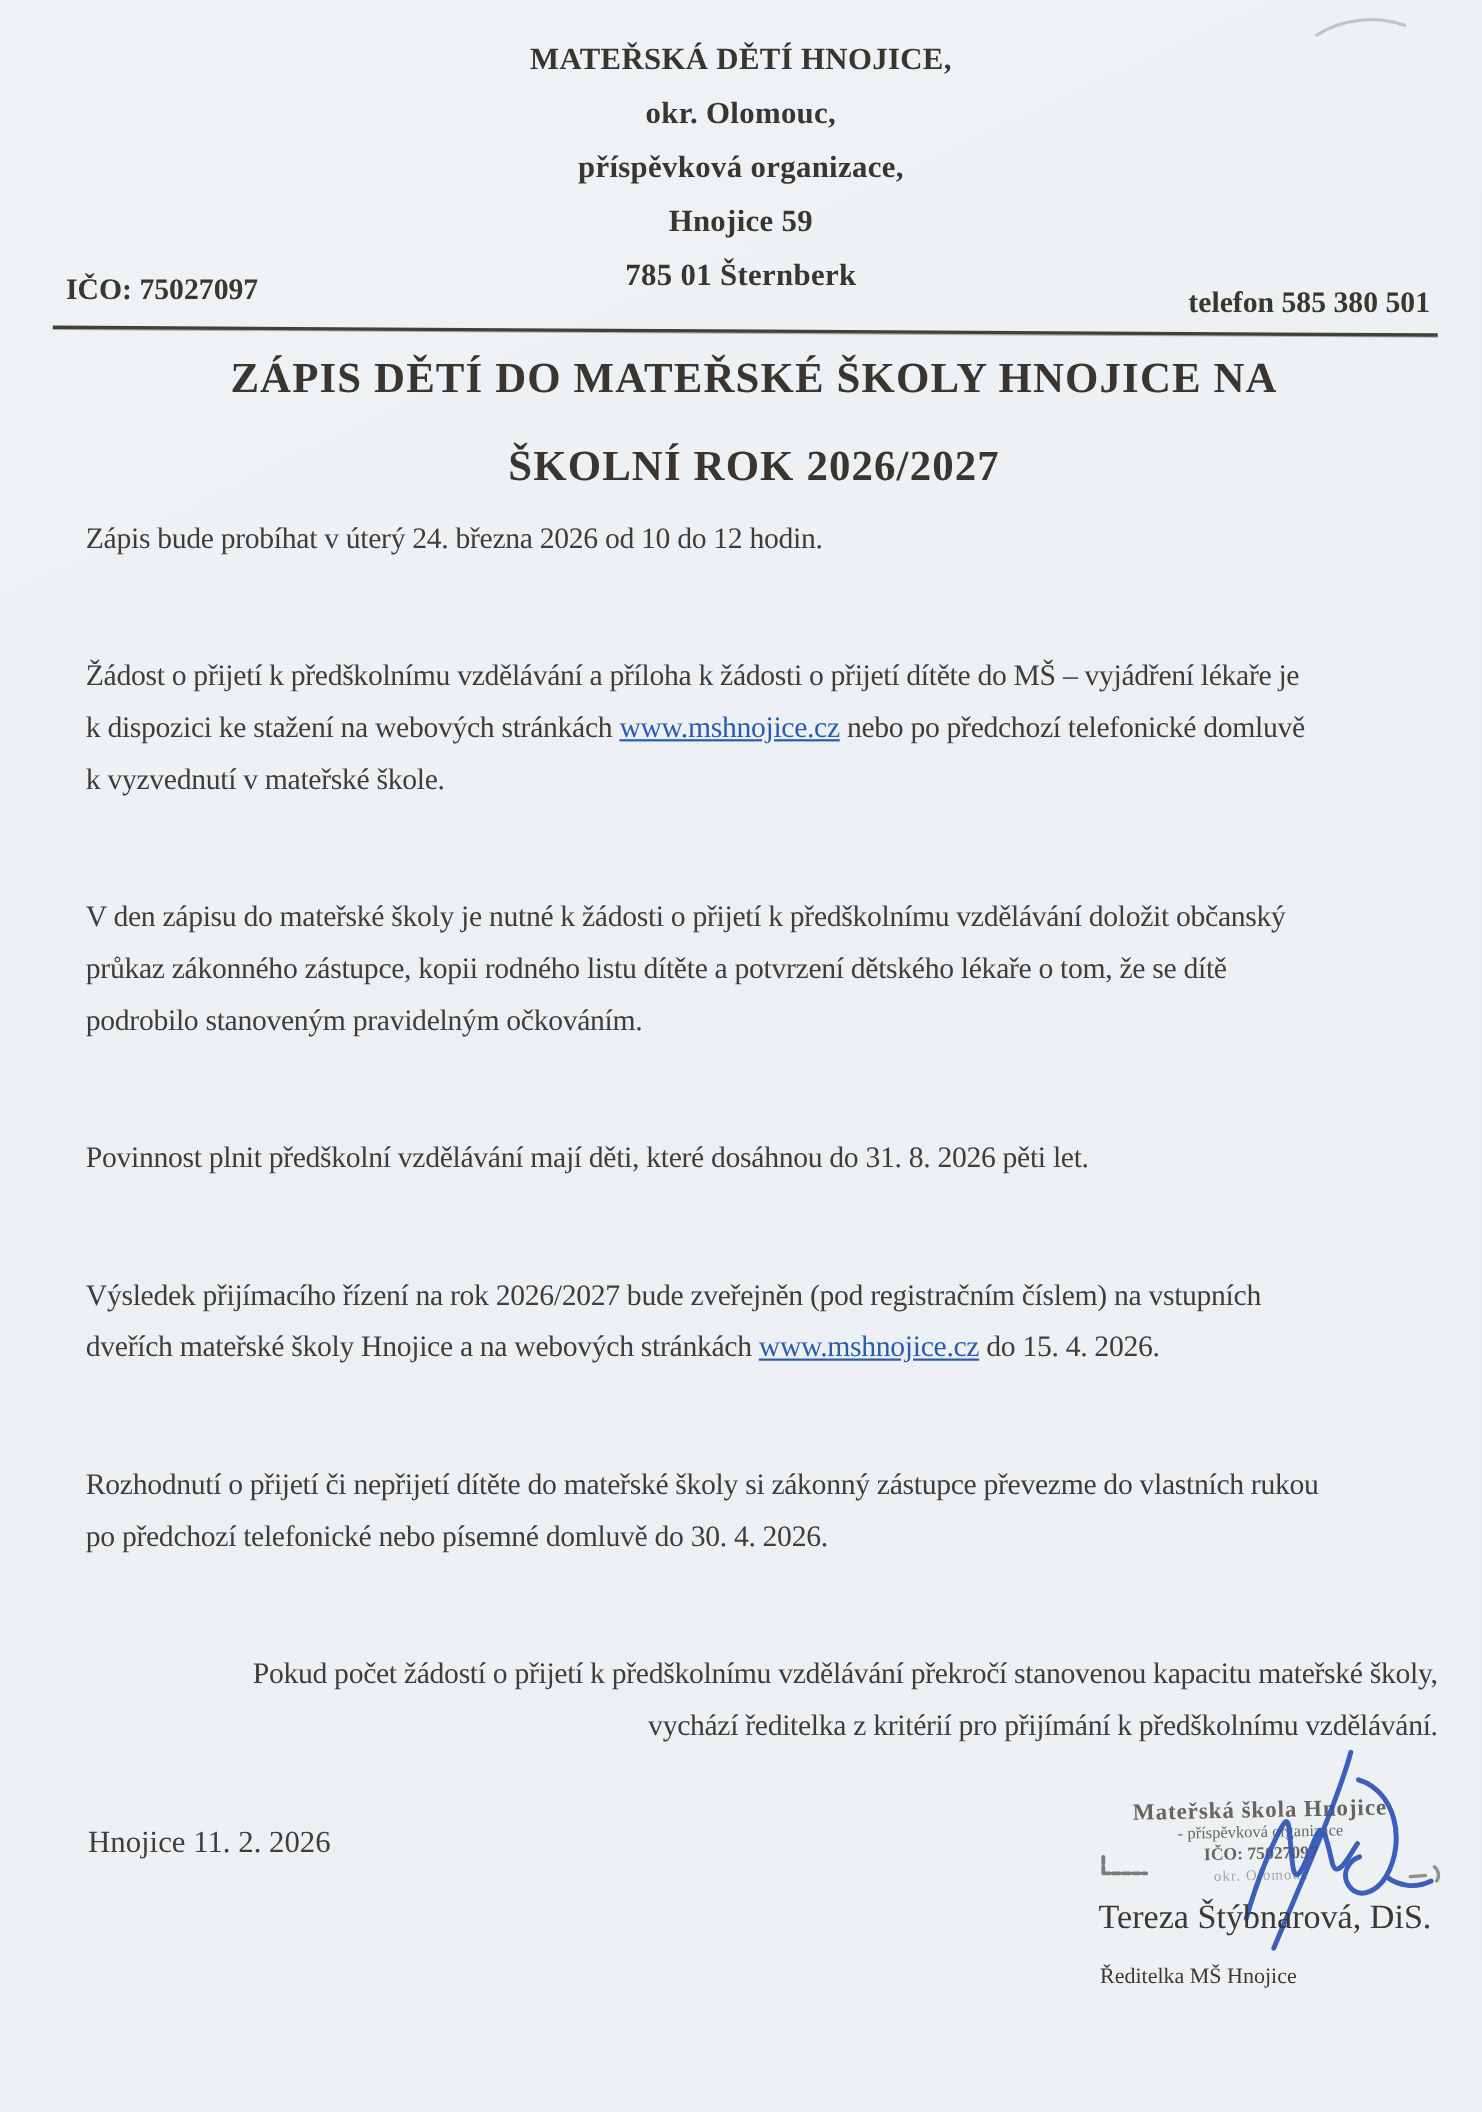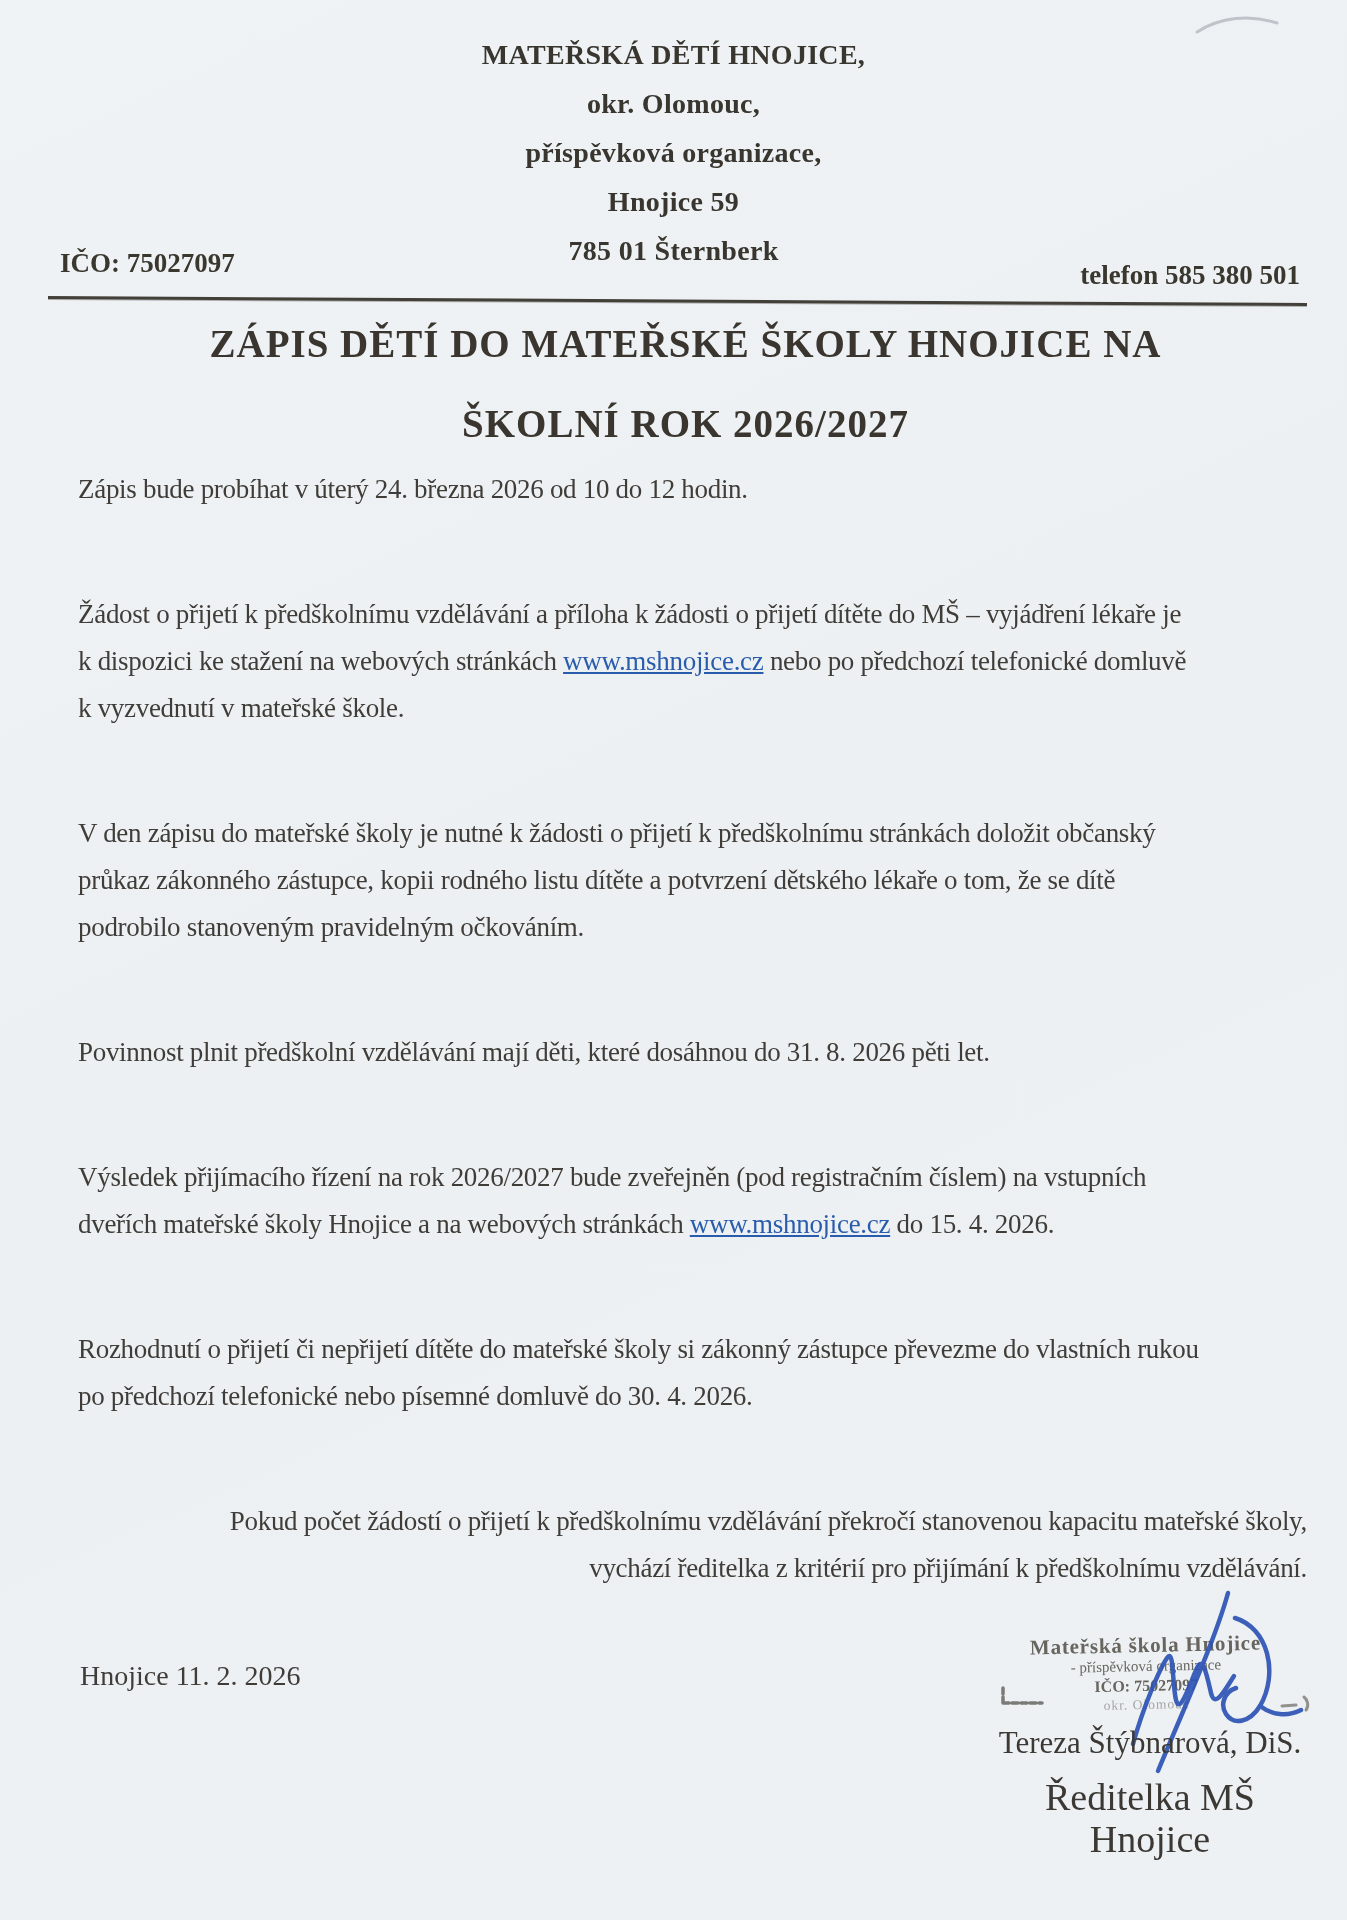--- a/index.html
+++ b/index.html
@@ -70,21 +70,21 @@
   .stamp .s4 { font-size: 13.5px; line-height: 17px; opacity: .55; letter-spacing: 1px; }
   .signature-svg { position: absolute; top: 1588px; left: 1063px; }
   .smudge-left  { position: absolute; top: 1686px; left: 1000px; }
   .smudge-right { position: absolute; top: 1694px; left: 1280px; }
   .signatory-name {
     position: absolute; top: 1722px; left: 995px; width: 310px;
     text-align: center; font-size: 31px; line-height: 42px; color: #3c3935;
   }
   .signatory-role {
     position: absolute; top: 1776px; left: 1000px; width: 300px;
-    text-align: center; font-size: 38px; line-height: 42px; color: #3c3935;
+    font-size: 20px; line-height: 42px; color: #3c3935;
   }
   .corner-artifact { position: absolute; top: 8px; left: 1192px; opacity: .85; }
 </style>
 </head>
 <body>
 
 <div class="page">
 
   <svg class="corner-artifact" width="90" height="32" viewBox="0 0 90 32">
     <path d="M5,24 C28,9 58,6 85,15" fill="none" stroke="#b7bdc3" stroke-width="3" stroke-linecap="round"></path>
@@ -108,21 +108,21 @@
   <h1 class="doc-title">
     <div>ZÁPIS DĚTÍ DO MATEŘSKÉ ŠKOLY HNOJICE NA</div>
     <div>ŠKOLNÍ ROK 2026/2027</div>
   </h1>
 
   <main class="doc-body">
     <p>Zápis bude probíhat v úterý 24. března 2026 od 10 do 12 hodin.</p>
     <p><span>Žádost o přijetí k předškolnímu vzdělávání a příloha k žádosti o přijetí dítěte do MŠ – vyjádření lékaře je
 k dispozici ke stažení na webových stránkách </span><a class="link">www.mshnojice.cz</a><span> nebo po předchozí telefonické domluvě
 k vyzvednutí v mateřské škole.</span></p>
-    <p>V den zápisu do mateřské školy je nutné k žádosti o přijetí k předškolnímu stránkách doložit občanský
+    <p>V den zápisu do mateřské školy je nutné k žádosti o přijetí k předškolnímu vzdělávání doložit občanský
 průkaz zákonného zástupce, kopii rodného listu dítěte a potvrzení dětského lékaře o tom, že se dítě
 podrobilo stanoveným pravidelným očkováním.</p>
     <p>Povinnost plnit předškolní vzdělávání mají děti, které dosáhnou do 31. 8. 2026 pěti let.</p>
     <p><span>Výsledek přijímacího řízení na rok 2026/2027 bude zveřejněn (pod registračním číslem) na vstupních
 dveřích mateřské školy Hnojice a na webových stránkách </span><a class="link">www.mshnojice.cz</a><span> do 15. 4. 2026.</span></p>
     <p>Rozhodnutí o přijetí či nepřijetí dítěte do mateřské školy si zákonný zástupce převezme do vlastních rukou
 po předchozí telefonické nebo písemné domluvě do 30. 4. 2026.</p>
     <p>Pokud počet žádostí o přijetí k předškolnímu vzdělávání překročí stanovenou kapacitu mateřské školy,
 vychází ředitelka z kritérií pro přijímání k předškolnímu vzdělávání.</p>
   </main>

